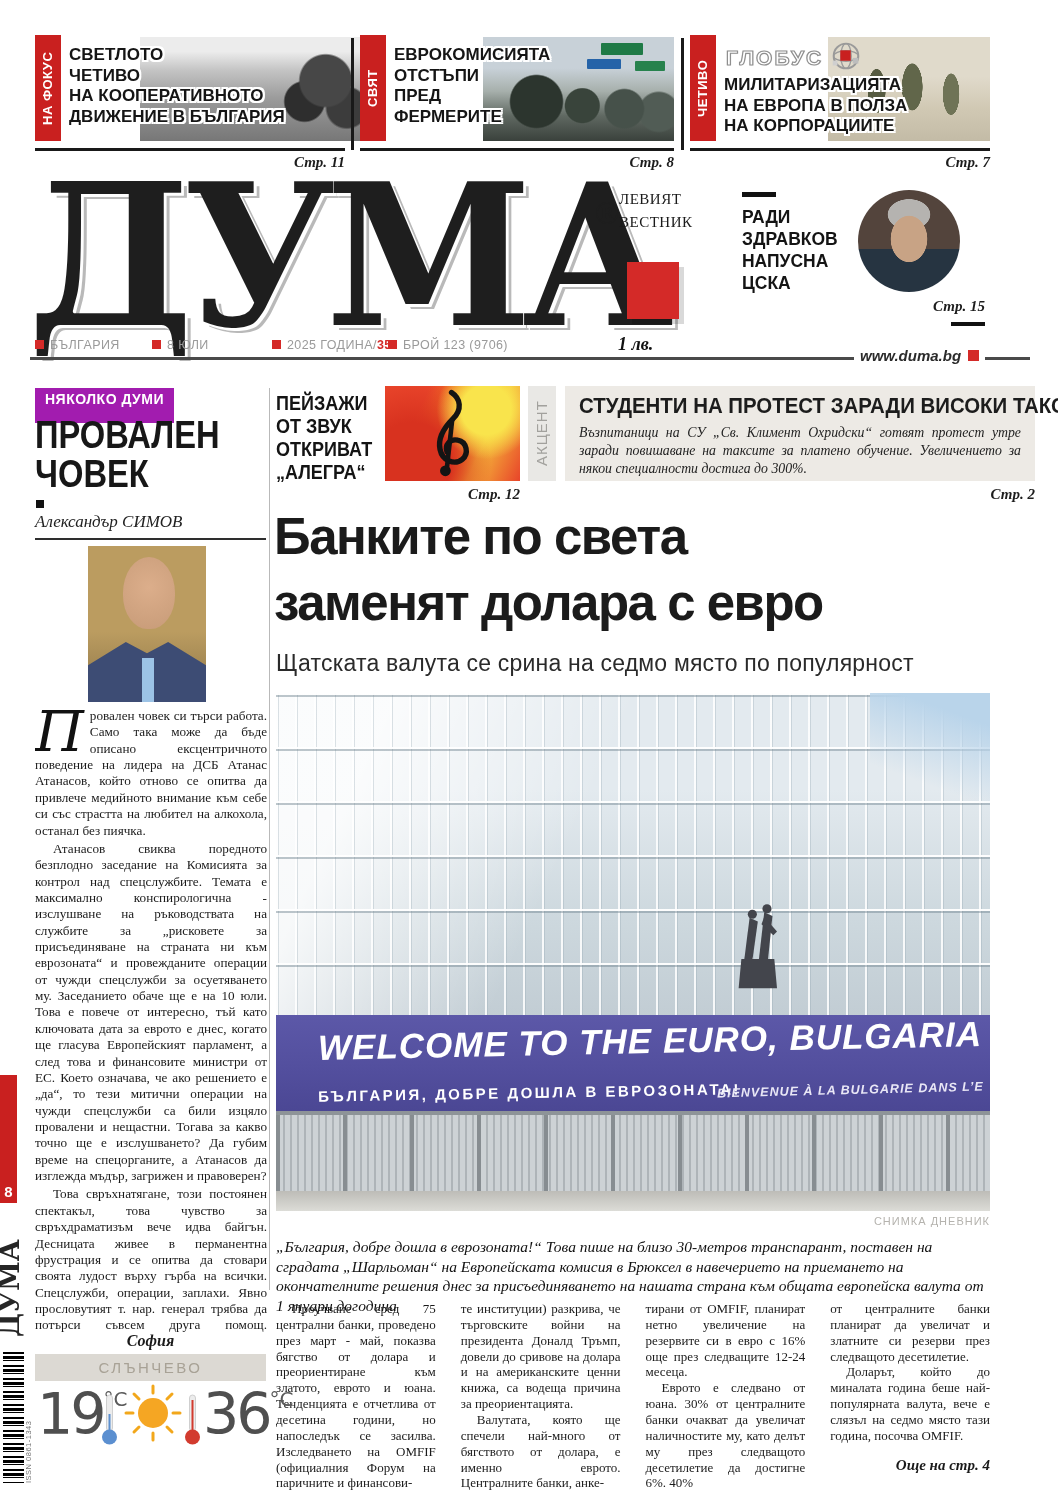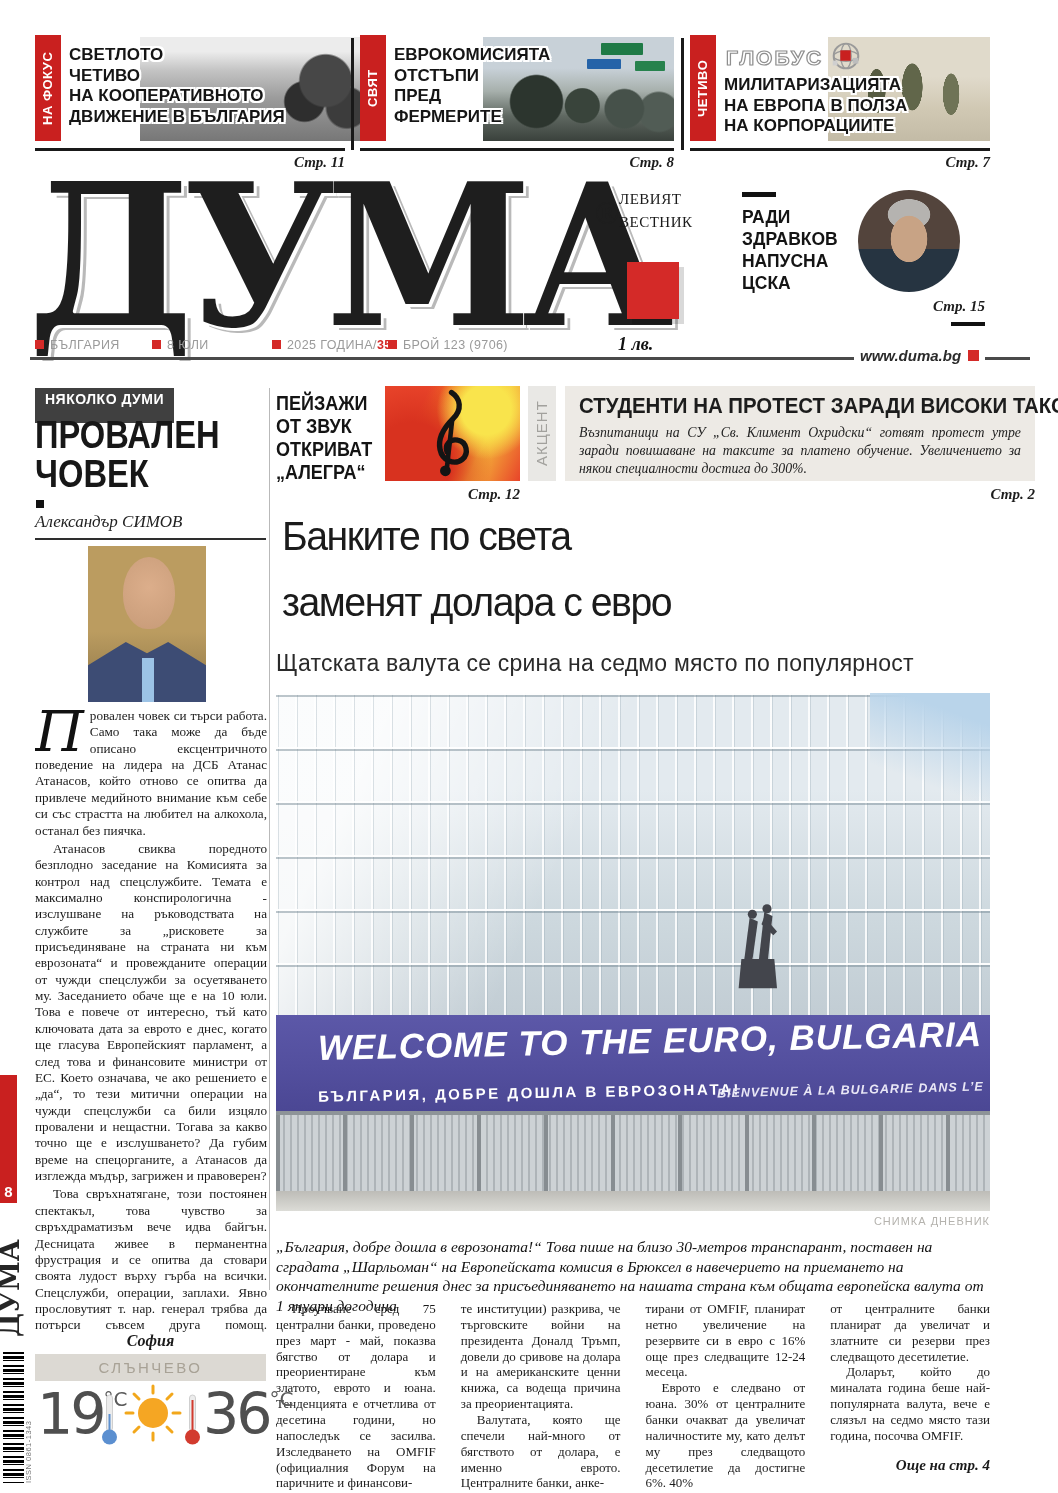--- a/index.html
+++ b/index.html
@@ -70,21 +70,21 @@
             color:#9a9a9a;letter-spacing:.4px;white-space:nowrap;}
   .dl-sq{display:inline-block;width:9px;height:9px;background:#d42a28;margin-right:6px;}
   .dl-red{color:#d42a28;font-weight:bold;}
   .price{position:absolute;left:618px;top:334px;font-style:italic;font-weight:bold;font-size:18px;color:#111;}
   .mast-rule{position:absolute;left:30px;top:357px;width:1000px;height:3px;background:#4a4a4a;}
   .site-box{position:absolute;left:854px;top:346px;background:#fff;padding:1px 6px;z-index:4;
             font-family:"Liberation Sans",sans-serif;font-weight:bold;font-style:italic;font-size:15px;color:#2b2b2b;}
   .site-sq{display:inline-block;width:11px;height:11px;background:#d42a28;margin-left:7px;}
 
   
-  .kicker{position:absolute;left:35px;top:388px;background:#404040;color:#fff;
+  .kicker{position:absolute;left:35px;top:388px;background:#a21caf;color:#fff;
           font-family:"Liberation Sans",sans-serif;font-weight:bold;font-size:14px;
           padding:3px 10px 16px;letter-spacing:.5px;}
   .op-title{position:absolute;left:35px;top:416px;font-family:"Liberation Sans",sans-serif;font-weight:bold;
             font-size:38px;line-height:39px;color:#171717;transform:scaleX(.86);transform-origin:left top;}
   .op-title span{display:block;}
   .op-sq{position:absolute;left:36px;top:500px;width:8px;height:8px;background:#111;}
   .op-author{position:absolute;left:35px;top:512px;font-style:italic;font-size:17px;color:#222;}
   .op-rule{position:absolute;left:35px;top:538px;width:231px;height:2px;background:#2e2e2e;}
   .op-photo{position:absolute;left:88px;top:546px;width:118px;height:156px;overflow:hidden;
             background:linear-gradient(180deg,#bb9c60 0 55%,#8a7347 100%);}
@@ -115,22 +115,22 @@
                 writing-mode:vertical-rl;transform:rotate(180deg);text-align:center;line-height:28px;}
   .accent-box{position:absolute;left:565px;top:386px;width:470px;height:95px;background:#edeae5;
               box-sizing:border-box;padding:8px 14px 0;}
   .accent-title{font-family:"Liberation Sans",sans-serif;font-weight:bold;font-size:21.5px;color:#1c1c1c;
                 transform:scaleX(.95);transform-origin:left top;white-space:nowrap;}
   .accent-text{font-style:italic;font-size:13.8px;line-height:1.3;text-align:justify;color:#222;margin-top:5px;}
   .accent-ref{position:absolute;left:945px;top:486px;width:90px;text-align:right;}
 
   
   .vsep{position:absolute;left:269px;top:388px;width:1px;height:902px;background:#b9b9b9;}
-  .headline{position:absolute;left:282px;top:503px;font-family:"Liberation Sans",sans-serif;font-weight:normal;
-            font-size:40px;line-height:66px;letter-spacing:-1.5px;color:#1b1b1b;}
+  .headline{position:absolute;left:274px;top:503px;font-family:"Liberation Sans",sans-serif;font-weight:bold;
+            font-size:52px;line-height:66px;letter-spacing:-1.5px;color:#1b1b1b;}
   .headline span{display:block;transform:scaleX(.98);transform-origin:left top;}
   .subhead{position:absolute;left:276px;top:650px;font-family:"Liberation Sans",sans-serif;font-size:23px;
            color:#2a2a2a;letter-spacing:.2px;}
 
   .photo{position:absolute;left:276px;top:693px;width:714px;height:518px;overflow:hidden;background:#cfd8de;}
   .building{position:absolute;left:0;top:0;width:100%;height:322px;
             background:
               repeating-linear-gradient(180deg, rgba(255,255,255,.95) 0 2px, rgba(110,130,142,.45) 2px 4px, transparent 4px 54px),
               repeating-linear-gradient(90deg, rgba(255,255,255,.85) 0 2px, rgba(140,160,172,.3) 2px 3px, transparent 3px 19px),
               linear-gradient(115deg, rgba(255,255,255,.85) 14%, transparent 42%),

